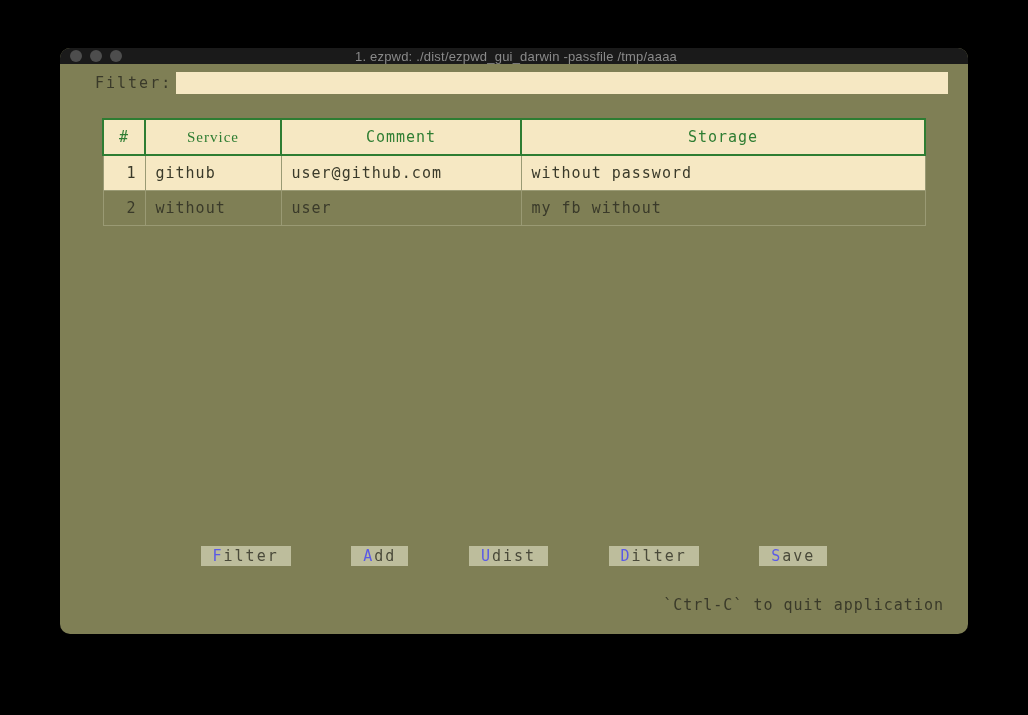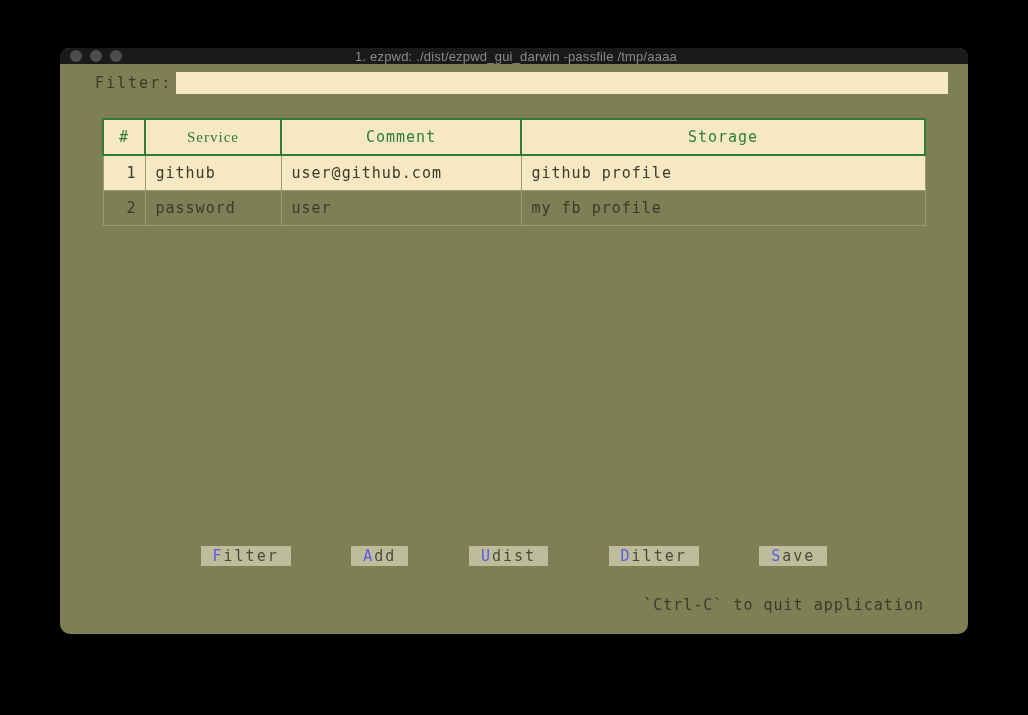--- a/index.html
+++ b/index.html
@@ -161,21 +161,21 @@
     font-size: 15px;
     border: none;
     cursor: pointer;
   }
   .action-button .hotkey {
     color: var(--button-accent);
   }
   .help-block {
     position: absolute;
     bottom: 18px;
-    right: 44px;
+    right: 24px;
     text-align: right;
     color: var(--help-text);
     letter-spacing: 1px;
     line-height: 1.5;
   }
 </style>
 </head>
 <body>
 
 <div class="window">
@@ -205,27 +205,27 @@
             <th class="col-service">Service</th>
             <th class="col-username">Comment</th>
             <th class="col-comment">Storage</th>
           </tr>
         </thead>
         <tbody>
           <tr>
             <td class="cell-index">1</td>
             <td>github</td>
             <td>user@github.com</td>
-            <td>github profile</td>
+            <td>without password</td>
           </tr>
           <tr>
             <td class="cell-index">2</td>
-            <td>password</td>
+            <td>without</td>
             <td>user</td>
-            <td>my fb profile</td>
+            <td>my fb without</td>
           </tr>
         </tbody>
       </table>
     </div>
 
     <div class="button-row">
       <button class="action-button"><span class="hotkey">F</span><span>ilter</span></button>
       <button class="action-button"><span class="hotkey">A</span><span>dd</span></button>
       <button class="action-button"><span class="hotkey">U</span><span>dist</span></button>
       <button class="action-button"><span class="hotkey">D</span><span>ilter</span></button>

